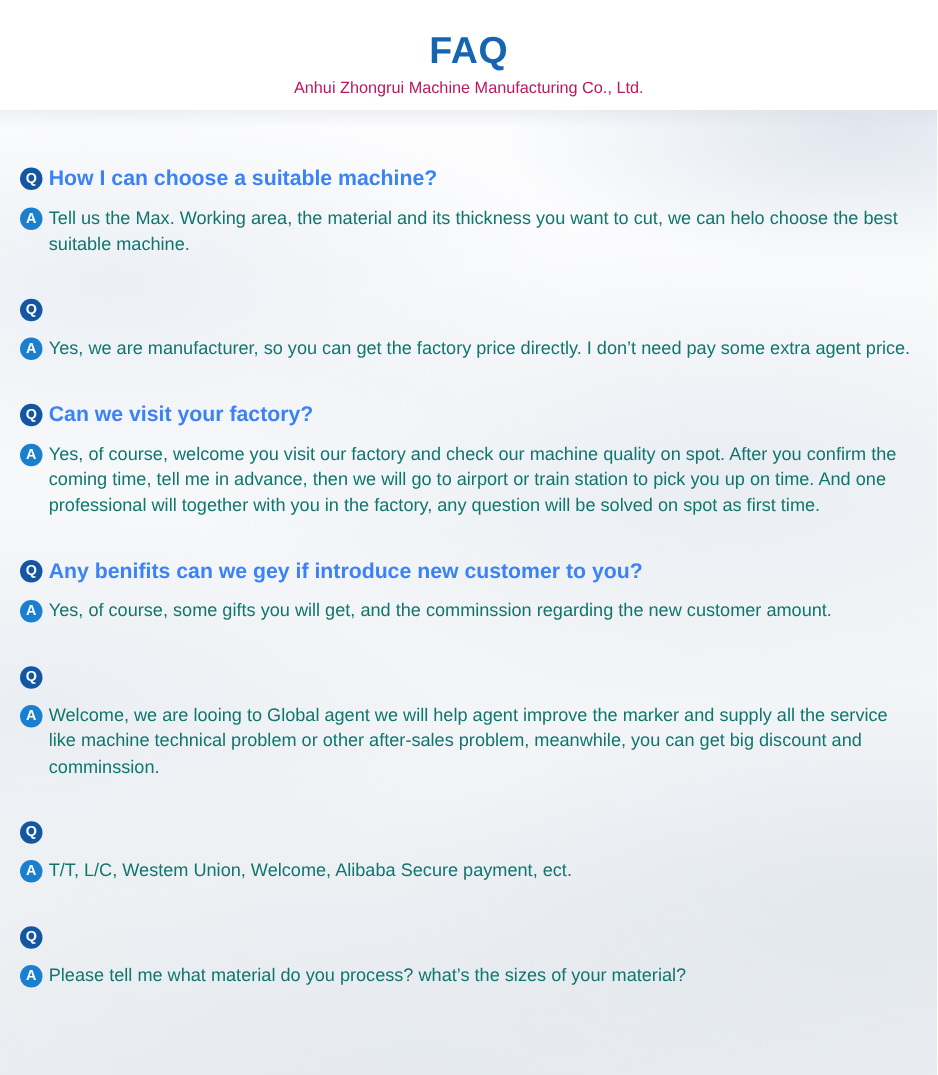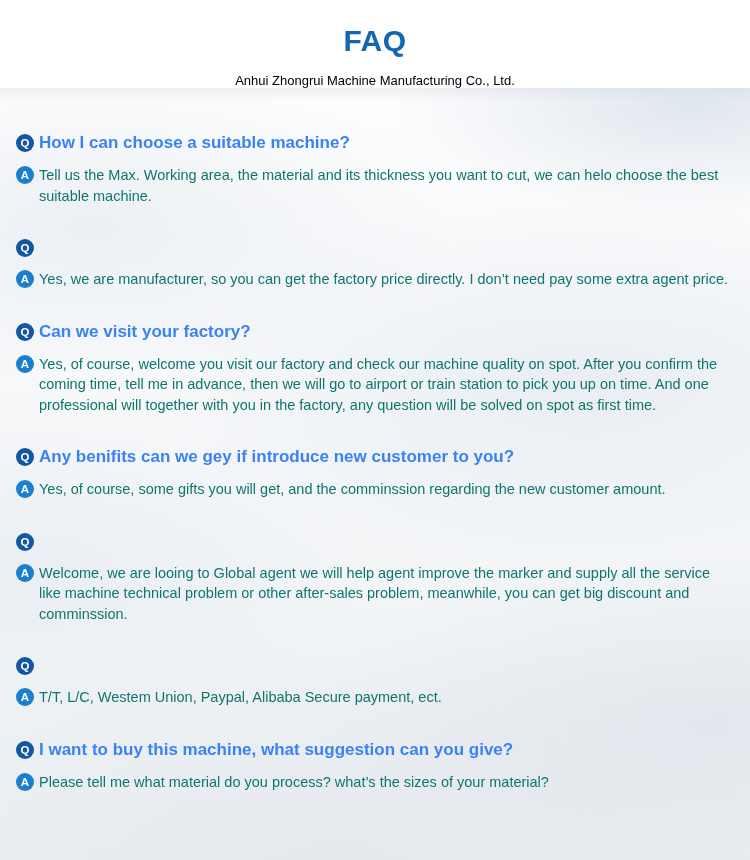--- a/index.html
+++ b/index.html
@@ -37,22 +37,22 @@
     padding-top: 24px;
   }
   .page-title {
     color: #1565b3;
     font-size: 30px;
     line-height: 34px;
     font-weight: bold;
     letter-spacing: 0.5px;
   }
   .page-subtitle {
-    margin-top: 14px;
-    color: #000000;
+    margin-top: 3px;
+    color: #be185d;
     font-size: 13px;
     line-height: 17px;
     font-weight: normal;
   }
 
   .faq-list {
     padding: 44px 17px 0 16px;
   }
   .faq-item { margin-bottom: 32px; }
   .faq-item:last-child { margin-bottom: 0; }
@@ -158,28 +158,27 @@
           <p class="a-text">Welcome, we are looing to Global agent we will help agent improve the marker and supply all the service like machine technical problem or other after-sales problem, meanwhile, you can get big discount and comminssion.</p>
         </div>
       </section>
 
       <section class="faq-item">
         <div class="q-row">
           <span class="badge q">Q</span>
         </div>
         <div class="a-row">
           <span class="badge a">A</span>
-          <p class="a-text">T/T, L/C, Westem Union, Paypal, Alibaba Secure payment, ect.</p>
+          <p class="a-text">T/T, L/C, Westem Union, Welcome, Alibaba Secure payment, ect.</p>
         </div>
       </section>
 
       <section class="faq-item">
         <div class="q-row">
           <span class="badge q">Q</span>
-          <h2 class="q-text">I want to buy this machine, what suggestion can you give?</h2>
         </div>
         <div class="a-row">
           <span class="badge a">A</span>
           <p class="a-text">Please tell me what material do you process? what’s the sizes of your material?</p>
         </div>
       </section>
 
     </div>
   </div>
 </div>

